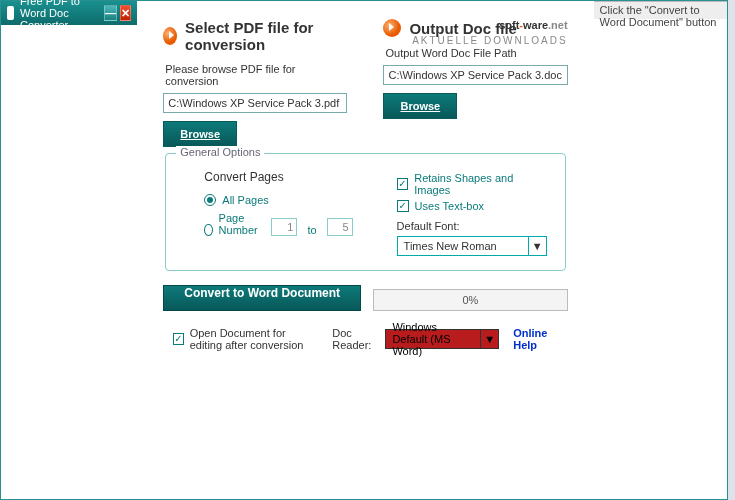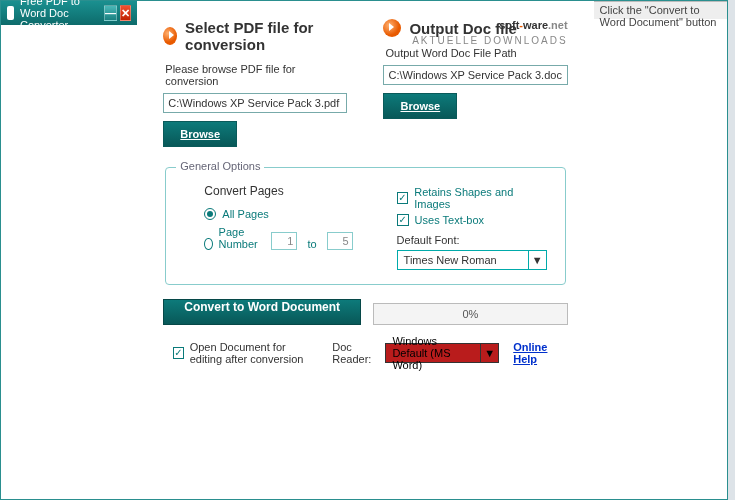--- a/index.html
+++ b/index.html
@@ -10,21 +10,21 @@
 .title-spacer{flex:1}
 .tb-btn{width:18px;height:16px;display:flex;align-items:center;justify-content:center;font-weight:bold;margin-left:3px;border:1px solid rgba(255,255,255,.3)}
 .tb-min{background:linear-gradient(#4ab8b8,#1a8080);color:#fff}
 .tb-close{background:linear-gradient(#f05030,#c02000);color:#fff}
 .content{flex:1;padding:18px 26px 6px 26px;position:relative;display:flex;flex-direction:column}
 .watermark{position:absolute;top:6px;right:26px;text-align:right;color:#666}
 .watermark .brand{font-size:24px;font-weight:bold;color:#333}
 .watermark .brand .w{color:#e85a00}
 .watermark .brand .net{color:#888}
 .watermark .sub{font-size:10px;letter-spacing:2px;color:#888}
-.cols{display:flex;gap:36px;margin-bottom:14px}
+.cols{display:flex;gap:36px;}
 .col{flex:1}
 .sect-head{display:flex;align-items:center;gap:8px;margin-bottom:10px}
 .bullet{width:18px;height:18px;border-radius:50%;background:radial-gradient(circle at 35% 35%,#ffb070,#e85a00 60%);position:relative}
 .bullet::after{content:"";position:absolute;left:6px;top:4px;border-left:5px solid #fff;border-top:4px solid transparent;border-bottom:4px solid transparent}
 .sect-title{font-size:15px;font-weight:bold;color:#333}
 .lbl{color:#333;margin:4px 2px}
 .textfield{width:100%;height:20px;border:1px solid #7aa;background:#fff;padding:2px 4px;color:#333;margin-top:2px}
 .btn{display:inline-flex;align-items:center;justify-content:center;height:22px;padding:12px 16px;background:linear-gradient(#0d7a7a,#085858);color:#fff;border:1px solid #0a5a5a;font-weight:bold;text-decoration:underline;margin-top:8px;cursor:pointer}
 .fieldset{border:1px solid #8cc;border-radius:4px;margin:6px 2px 0 2px;padding:14px 18px 14px 18px;position:relative}
 .legend{position:absolute;top:-8px;left:10px;background:#fff;padding:0 4px;color:#667}
@@ -43,21 +43,21 @@
 .select .sval{flex:1;padding:0 6px;color:#333}
 .select .sarrow{width:18px;height:100%;border-left:1px solid #0aa;display:flex;align-items:center;justify-content:center;color:#333}
 .bottom-bar{margin-top:14px;display:flex;align-items:flex-end;gap:12px}
 .convert-btn{height:26px;padding:0 20px;background:linear-gradient(#0d7a7a,#085858);color:#fff;border:1px solid #064848;font-weight:bold;font-size:12px;cursor:pointer}
 .progress{flex:1;height:22px;border:1px solid #bbb;background:#f4f4f4;display:flex;align-items:center;justify-content:center;color:#555}
 .footer-row{display:flex;align-items:center;gap:14px;margin:12px 2px 8px 10px}
 .docreader-lbl{color:#333}
 .select2{display:flex;align-items:center;width:180px;height:20px;border:1px solid #333;background:#b91c1c}
 .select2 .sval{flex:1;padding:0 6px}
 .select2 .sarrow{width:18px;height:100%;border-left:1px solid #333;display:flex;align-items:center;justify-content:center}
-.help-link{color:#0030cc;font-weight:bold;text-decoration:underline;margin-left:auto;margin-right:14px;cursor:pointer}
+.help-link{color:#0030cc;font-weight:bold;margin-left:auto;margin-right:14px;cursor:pointer}
 .statusbar{height:18px;border-top:1px solid #bbb;background:#eee;padding:2px 6px;color:#444;font-size:11px}
 </style>
 </head>
 <body>
 
 <div class="window">
   <div class="titlebar">
     <div class="title-icon"></div>
     <div>Free PDF to Word Doc Converter</div>
     <div class="title-spacer"></div>

